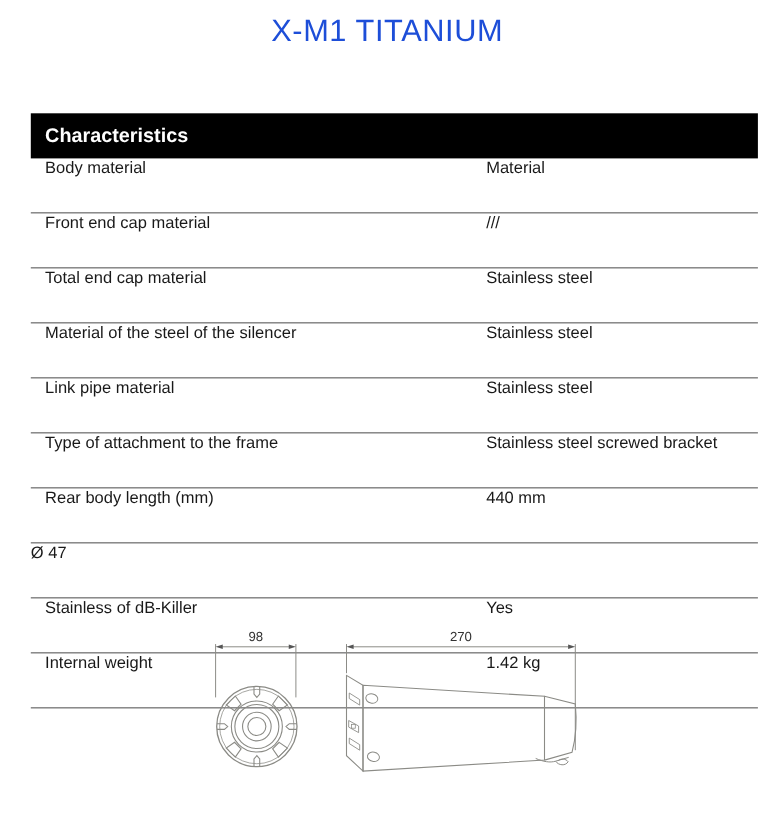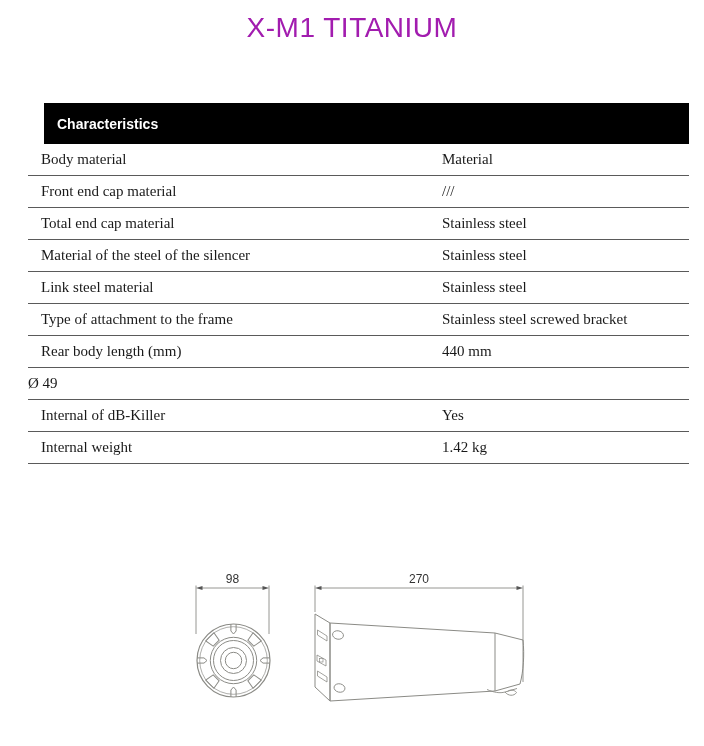--- a/index.html
+++ b/index.html
@@ -2,33 +2,33 @@
 <html><head>
 <meta charset="utf-8">
 <style>
   html,body{margin:0;padding:0;background:#fff;}
   .page{
     position:relative;width:704px;height:746px;background:#ffffff;
     font-family:"Liberation Sans", sans-serif;color:#191919;overflow:hidden;
   }
   .title{
     position:absolute;top:12px;left:0;width:704px;text-align:center;
-    font-size:28px;font-weight:400;letter-spacing:0.5px;color:#a21caf;
+    font-size:28px;font-weight:400;letter-spacing:0.5px;color:#1d4ed8;
   }
   .spec-table{
     position:absolute;left:28px;top:103px;width:661px;
   }
   .thead{
     box-sizing:border-box;height:41px;background:#000000;color:#ffffff;
     display:flex;align-items:center;padding-left:13px;
-    font-size:14px;font-weight:700;margin-left:16px;
+    font-size:18px;font-weight:700;
   }
   .row{
-    box-sizing:border-box;height:32px;display:flex;align-items:center;
-    border-bottom:1.5px solid #5a5a5a;font-size:15px;font-family:Liberation Serif, serif;
+    box-sizing:border-box;height:50px;display:flex;
+    border-bottom:1.5px solid #5a5a5a;font-size:15px;
   }
   .row .lbl{flex:0 0 401px;padding-left:13px;white-space:nowrap;}
   .row .val{flex:1;white-space:nowrap;}
   .drawing{
     position:absolute;left:0;top:555px;width:704px;height:191px;
   }
   svg text{font-family:"Liberation Sans", sans-serif;}
 </style>
 </head>
 <body>
@@ -56,40 +56,40 @@
       <span class="lbl">Total end cap material</span>
       <span class="val">Stainless steel</span>
     </div>
 
     <div class="row">
       <span class="lbl">Material of the steel of the silencer</span>
       <span class="val">Stainless steel</span>
     </div>
 
     <div class="row">
-      <span class="lbl">Link steel material</span>
+      <span class="lbl">Link pipe material</span>
       <span class="val">Stainless steel</span>
     </div>
 
     <div class="row">
       <span class="lbl">Type of attachment to the frame</span>
       <span class="val">Stainless steel screwed bracket</span>
     </div>
 
     <div class="row">
       <span class="lbl">Rear body length (mm)</span>
       <span class="val">440 mm</span>
     </div>
 
     <div class="row">
-      <span class="val">Ø 49</span>
+      <span class="val">Ø 47</span>
     </div>
 
     <div class="row">
-      <span class="lbl">Internal of dB-Killer</span>
+      <span class="lbl">Stainless of dB-Killer</span>
       <span class="val">Yes</span>
     </div>
 
     <div class="row">
       <span class="lbl">Internal weight</span>
       <span class="val">1.42 kg</span>
     </div>
   </div>
   </div>
 

